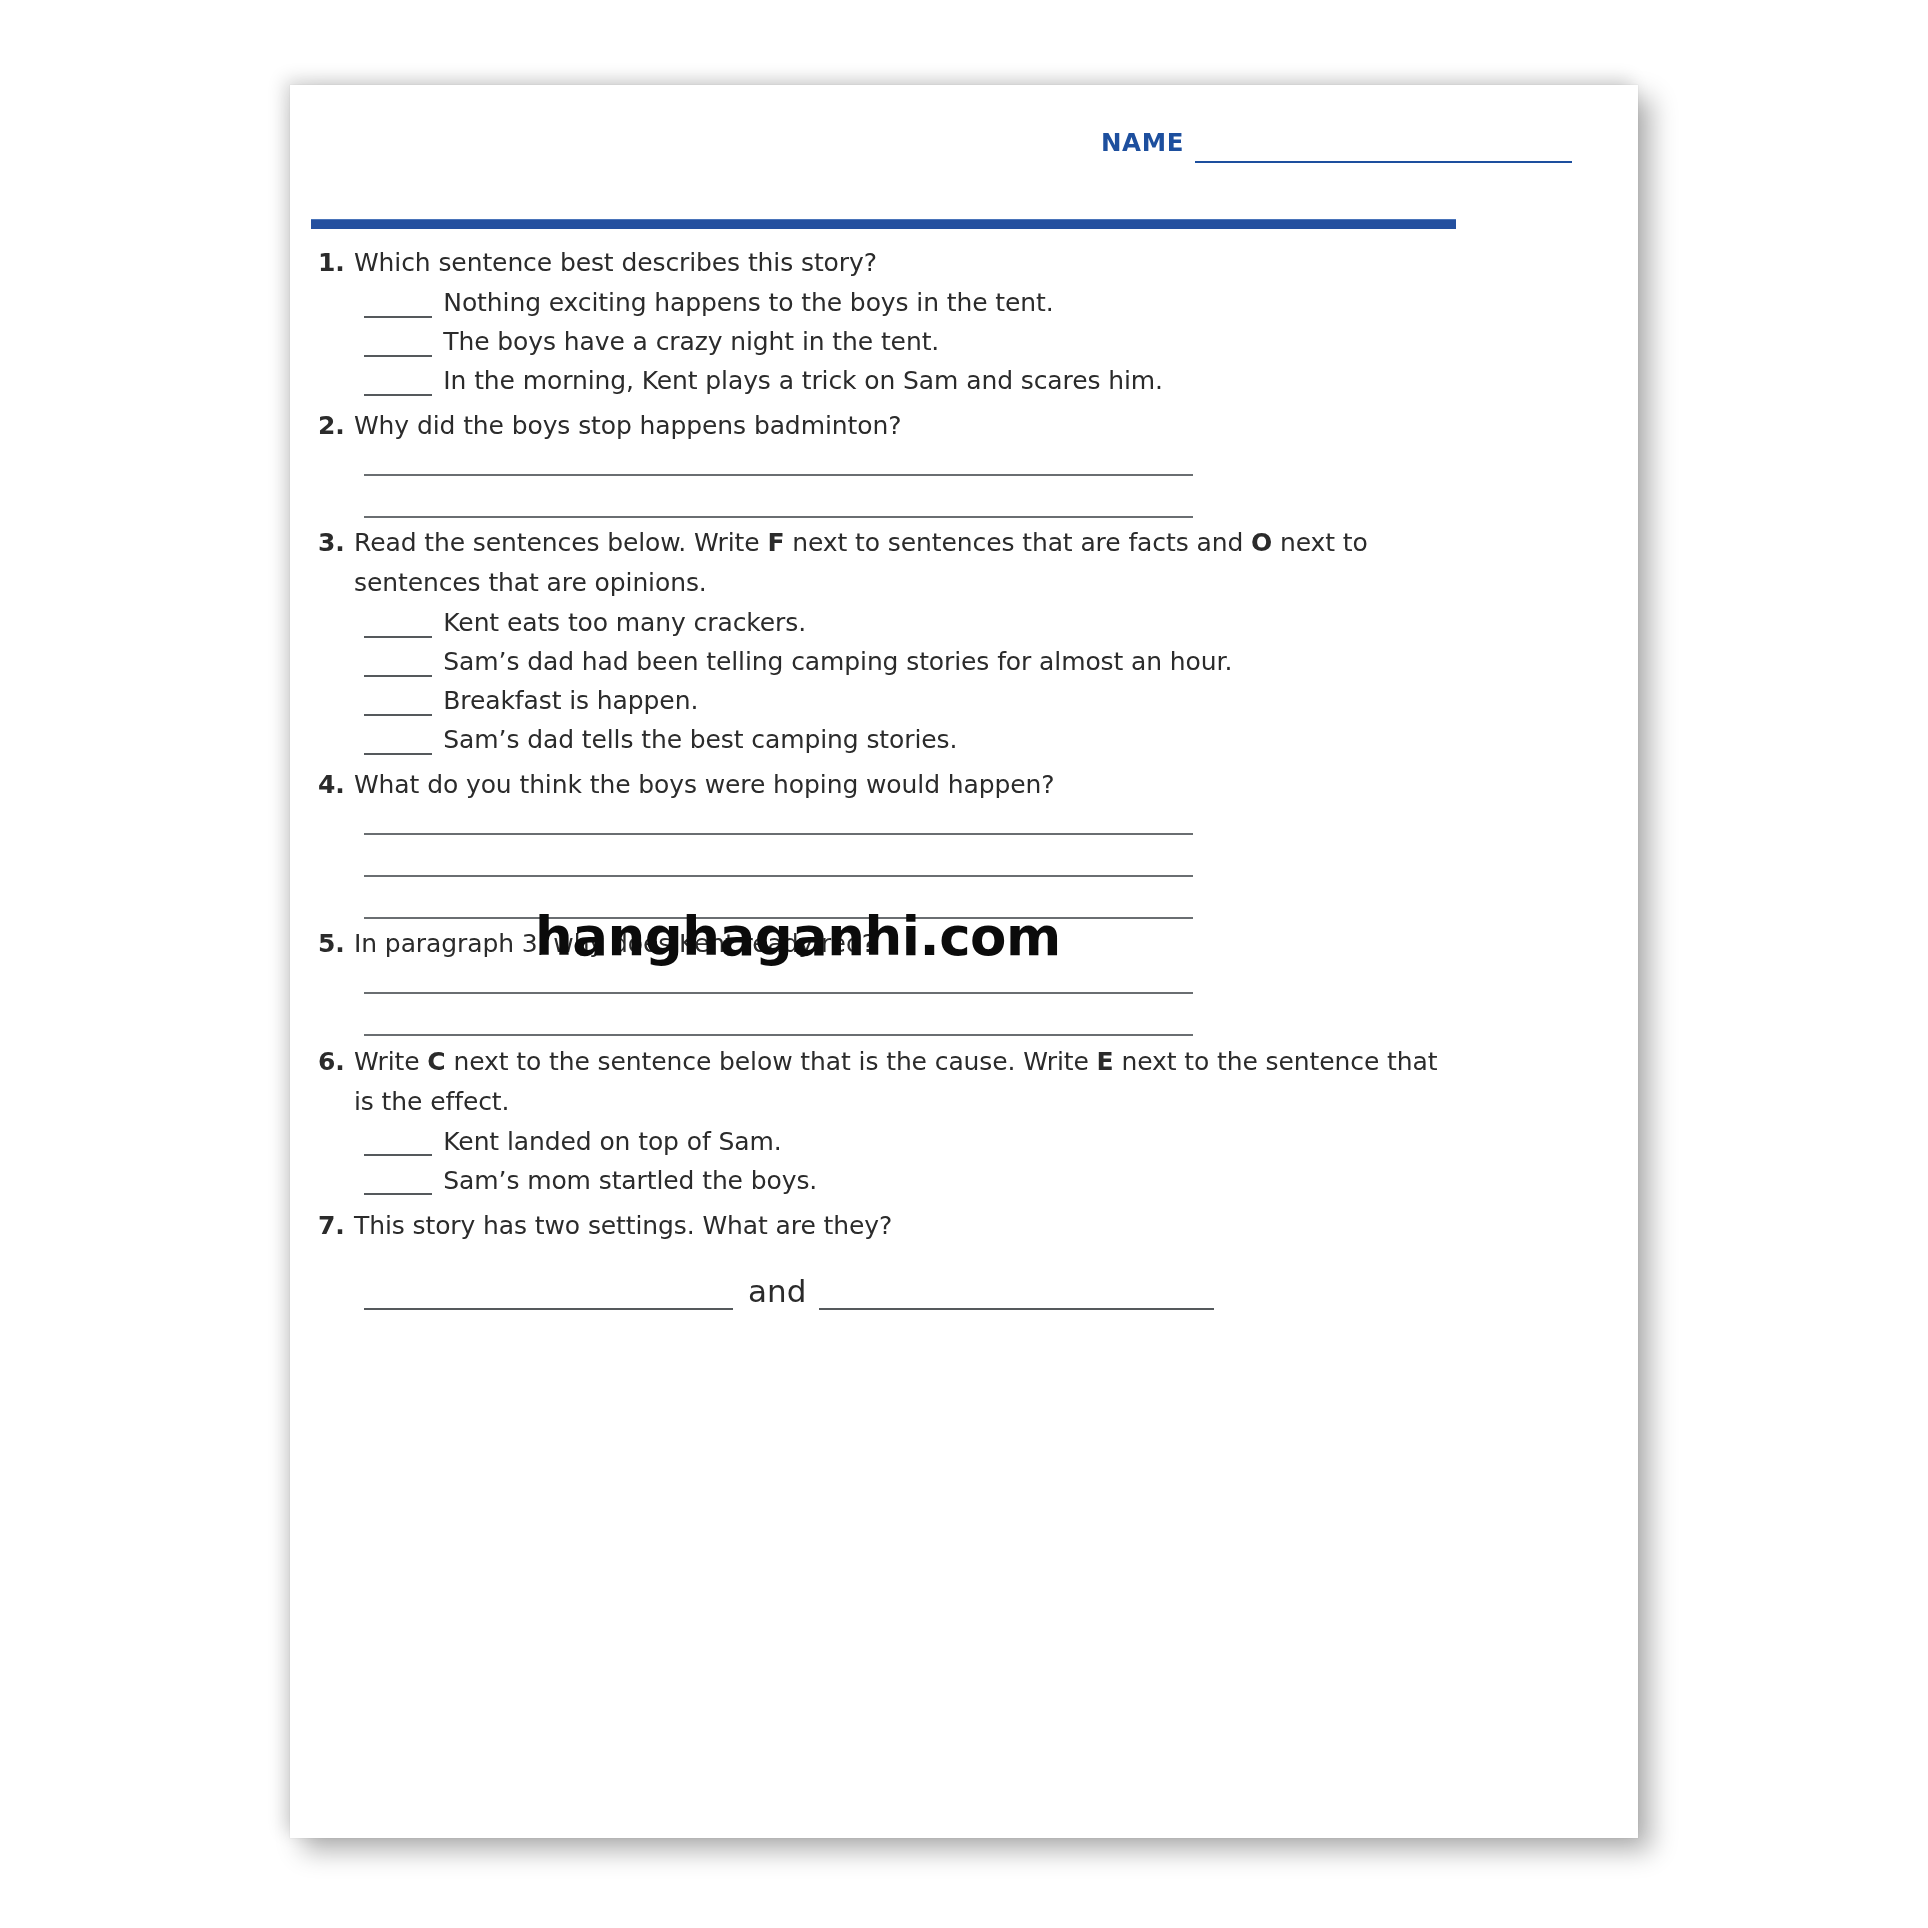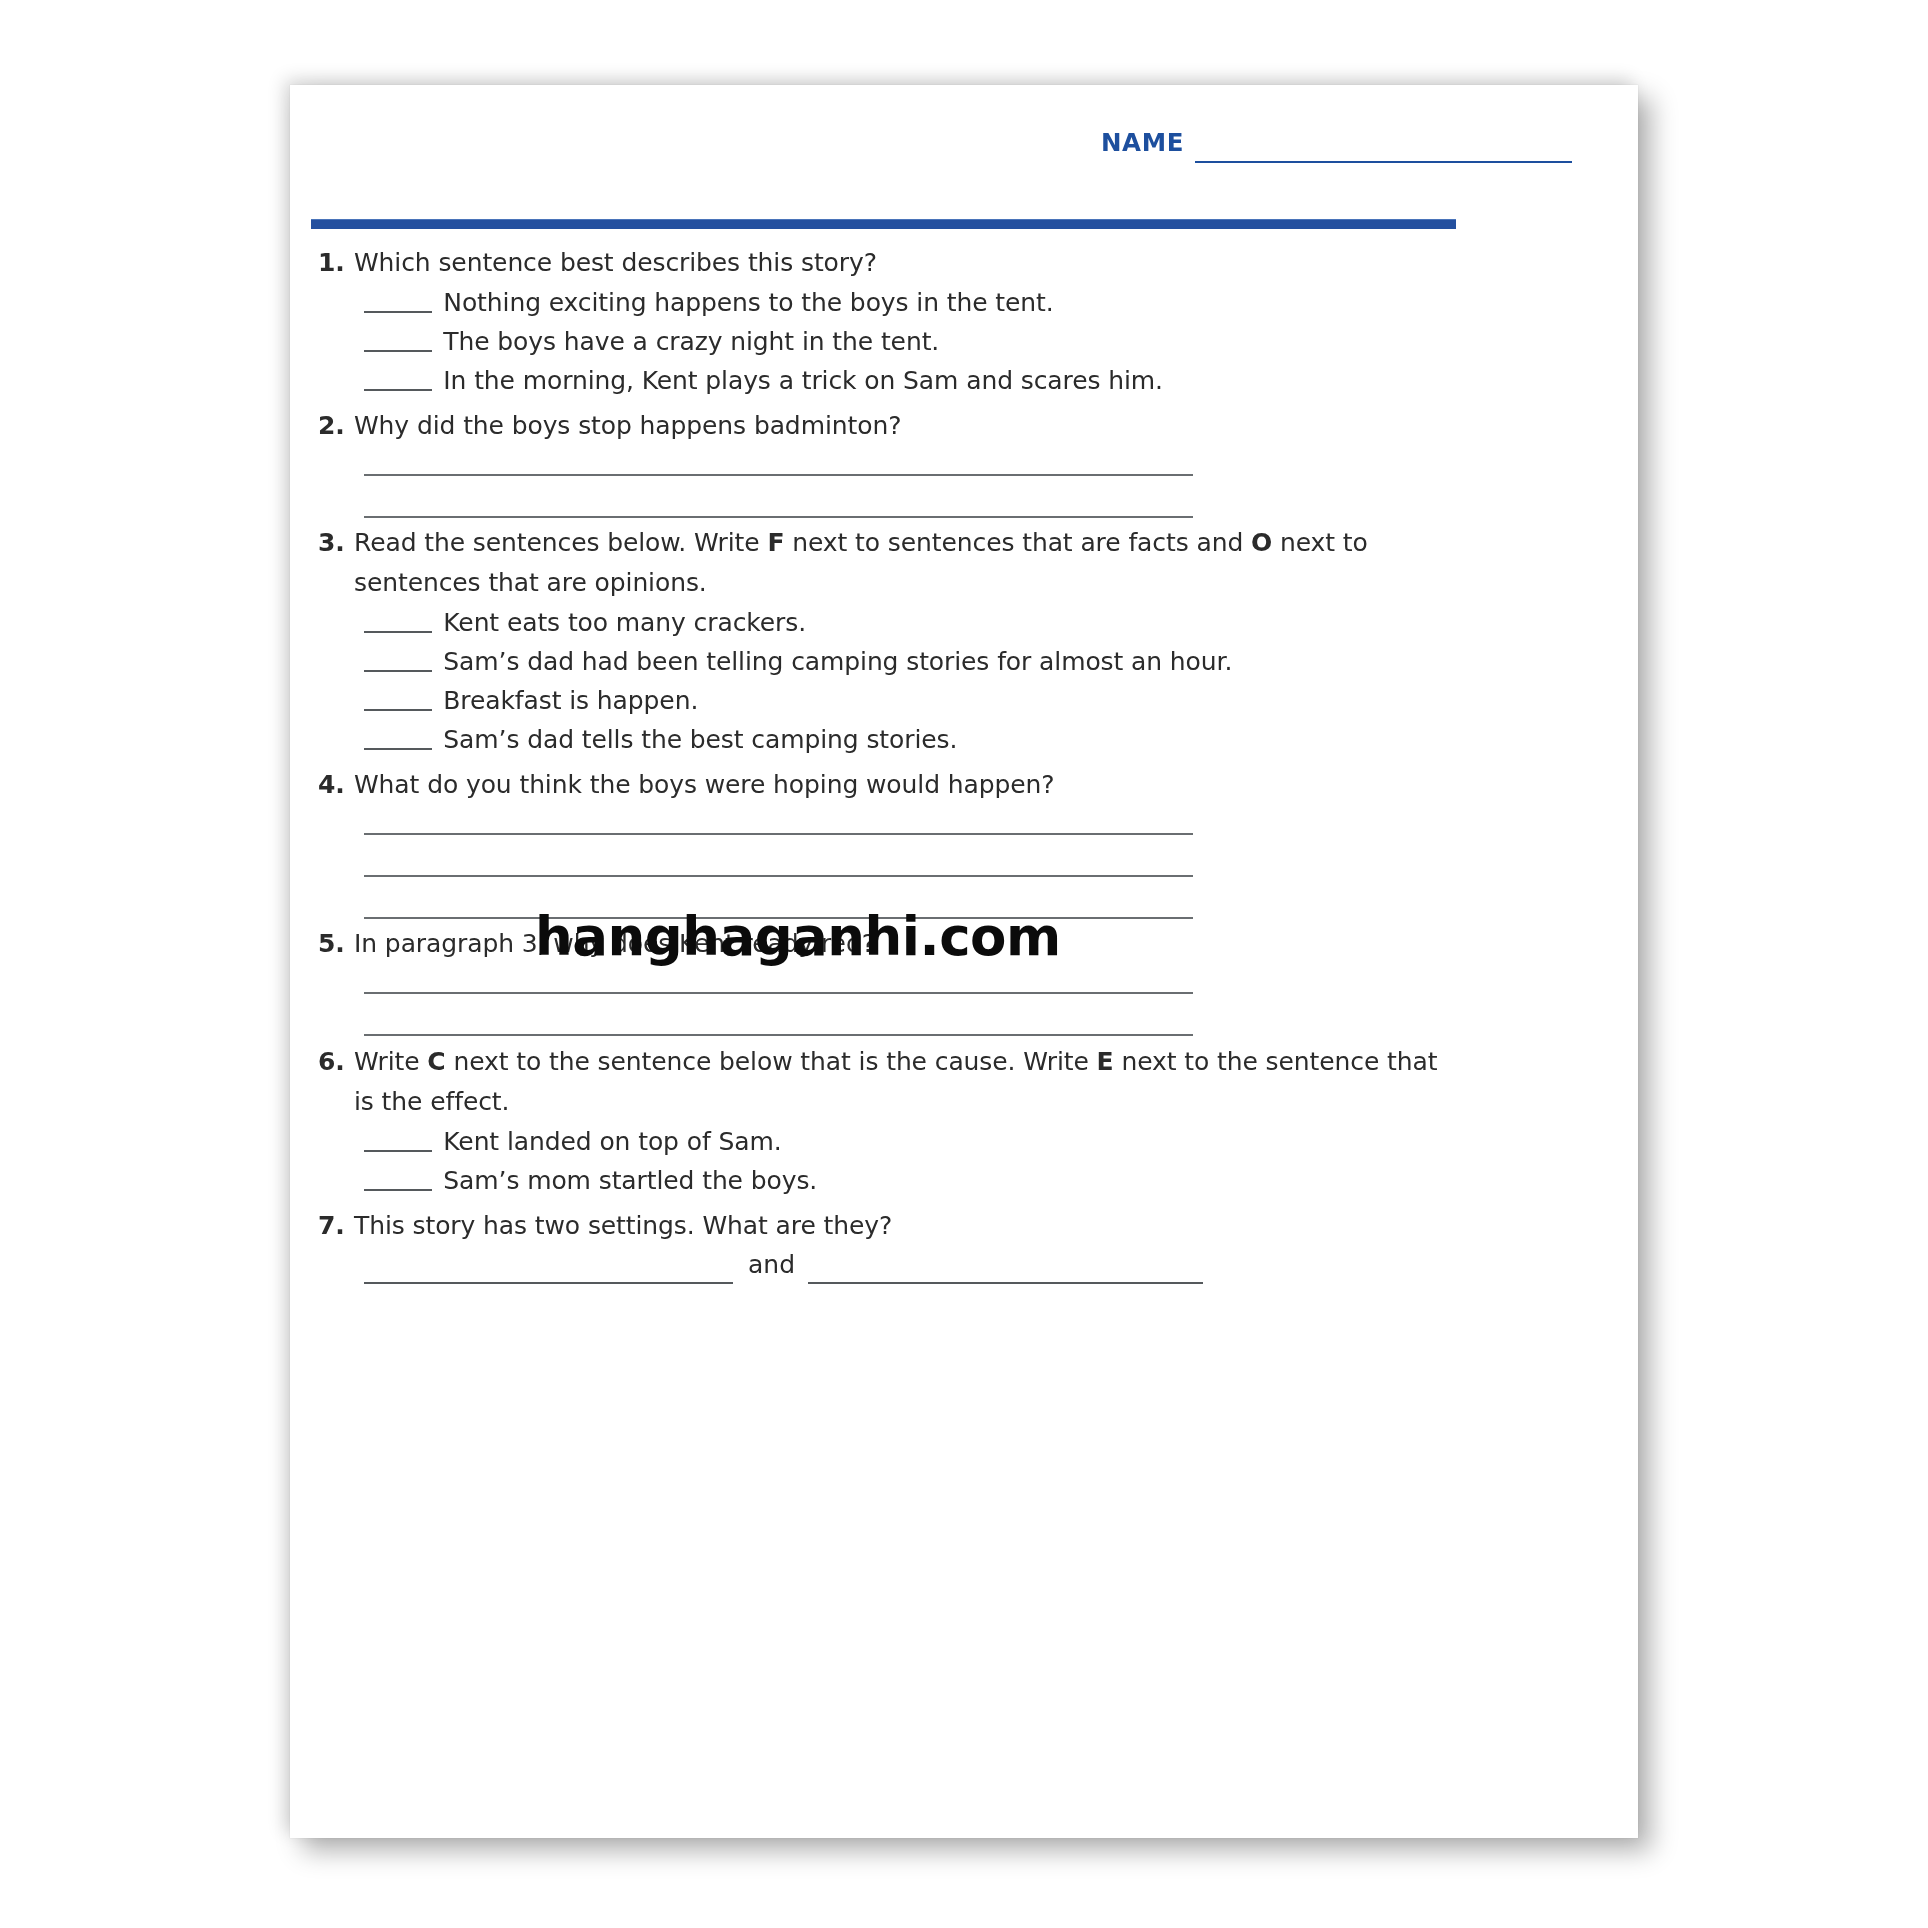--- a/index.html
+++ b/index.html
@@ -106,21 +106,21 @@
   }
   .q-text b { font-weight: 700; }
 
   
   .choices {
     margin-left: 53px;
     margin-top: 0;
   }
   .choice {
     display: flex;
-    align-items: flex-start;
+    align-items: center;
     font-size: 25px;
     line-height: 39px;
     letter-spacing: -0.1px;
   }
   .choice .blank {
     flex: 0 0 auto;
     width: 68px;
     border-bottom: 2.1px solid #55595c;
     height: 28px;
     margin-right: 11.3px;
@@ -135,22 +135,23 @@
     width: 829px;
     margin-top: 40px;
   }
   .aline.first { margin-top: 28px; }
 
   
   .two-blank {
     margin-left: 53px;
     display: flex;
     align-items: flex-end;
-    font-size: 25px;
+    font-size: 31px;
     line-height: 38px;
+    margin-top: 26px;
   }
   .two-blank .b1 { width: 369px; border-bottom: 2.1px solid #55595c; height: 26px; }
   .two-blank .andword { padding: 0 13px 0 15px; }
   .two-blank .b2 { width: 395px; border-bottom: 2.1px solid #55595c; height: 26px; }
 
   
   #watermark {
     position: absolute;
     left: 245px;
     top: 821px;

